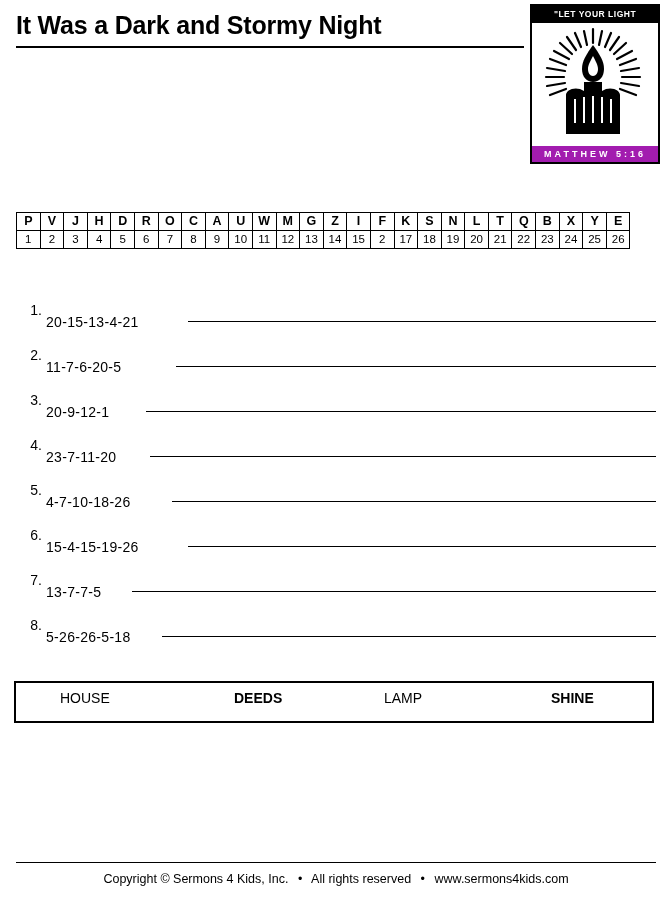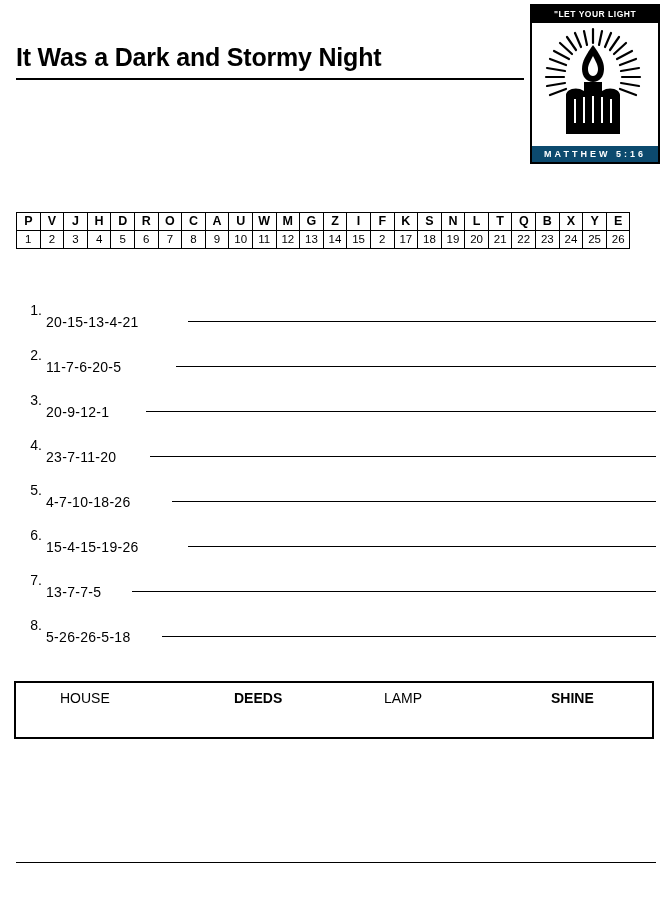--- a/index.html
+++ b/index.html
@@ -22,21 +22,20 @@
     width: 672px;
     height: 907px;
   }
 
   
   .header {
     position: absolute;
     left: 16px;
     top: 10px;
     width: 640px;
-    margin-top: 32px;
   }
   .title {
     font-size: 25px;
     font-weight: bold;
     letter-spacing: -0.2px;
     margin: 0;
     padding: 0 0 6px 0;
     width: 510px;
     line-height: 30px;
   }
@@ -87,21 +86,21 @@
     font-weight: bold;
     letter-spacing: 0.5px;
     text-align: center;
     line-height: 17px;
   }
   .logo-bottom-band {
     position: absolute;
     left: 0; bottom: 0;
     width: 100%;
     height: 16px;
-    background: #0c4a6e;
+    background: #a21caf;
     color: #fff;
     font-size: 9px;
     font-weight: bold;
     letter-spacing: 3px;
     text-align: center;
     line-height: 16px;
   }
   .logo-art {
     position: absolute;
     left: 0;
@@ -166,21 +165,21 @@
     top: 25px;
     right: 4px;
   }
 
   
   .wordbank {
     position: absolute;
     left: 14px;
     top: 681px;
     width: 640px;
-    height: 58px;
+    height: 42px;
     border: 2px solid #000;
     box-sizing: border-box;
     padding-left: 32px;
   }
   .wb-row {
     position: absolute;
     left: 0;
     width: 100%;
     height: 26px;
   }
@@ -384,14 +383,21 @@
   <div class="wordbank">
     <div class="wb-row r1">
       <span class="wb-cell wb-c0">HOUSE</span>
       <span class="wb-cell wb-c1">DEEDS</span>
       <span class="wb-cell wb-c2">LAMP</span>
       <span class="wb-cell wb-c3">SHINE</span>
     </div>
   </div>
 
   <div class="footer-rule"></div>
+  <div class="footer">
+    <span>Copyright © Sermons 4 Kids, Inc.</span>
+    <span class="sep">•</span>
+    <span>All rights reserved</span>
+    <span class="sep">•</span>
+    <span>www.sermons4kids.com</span>
+  </div>
 
 </div>
 
 </body></html>

